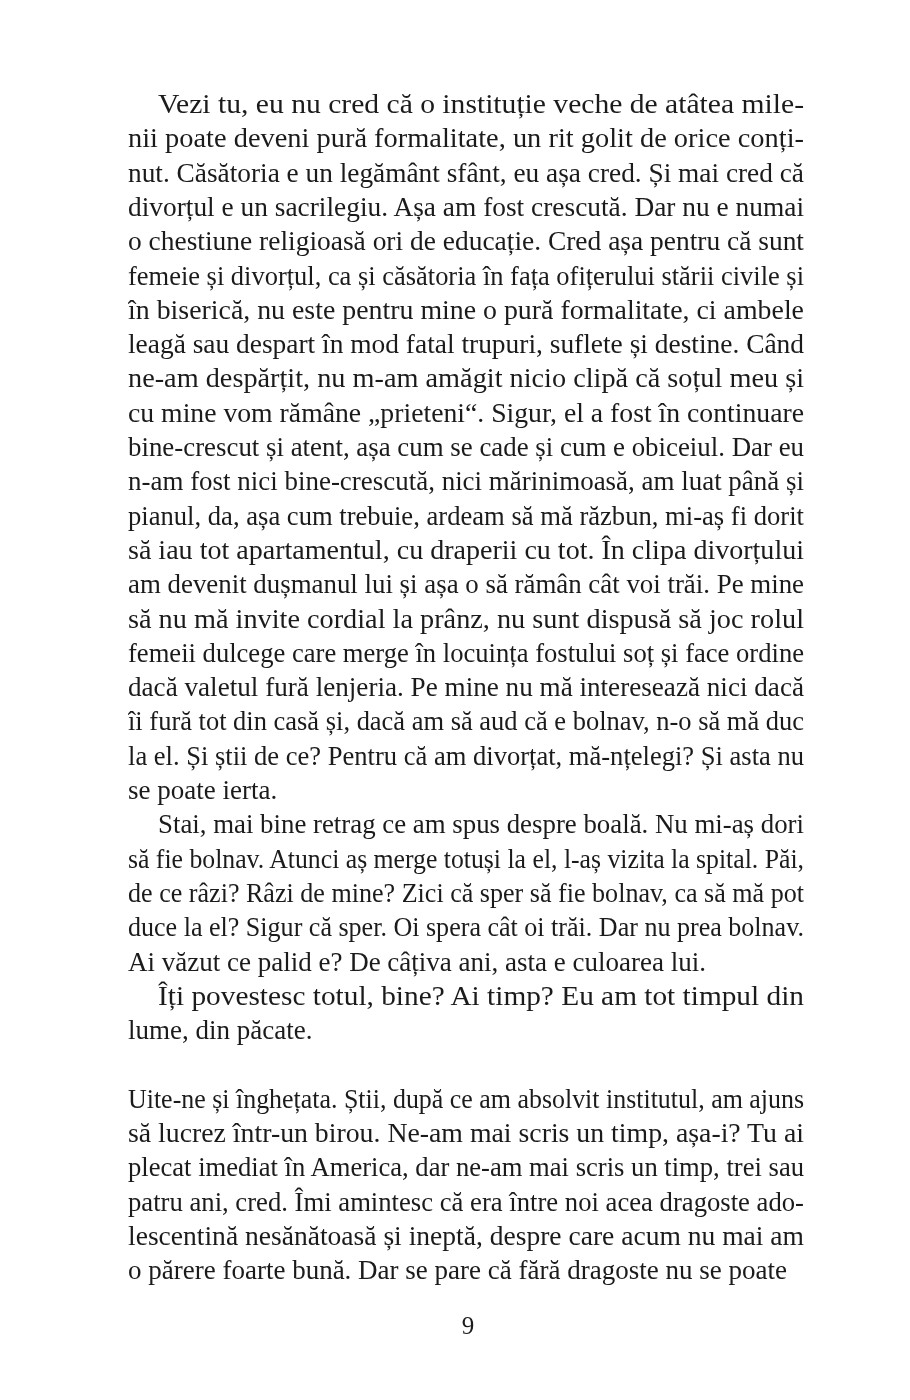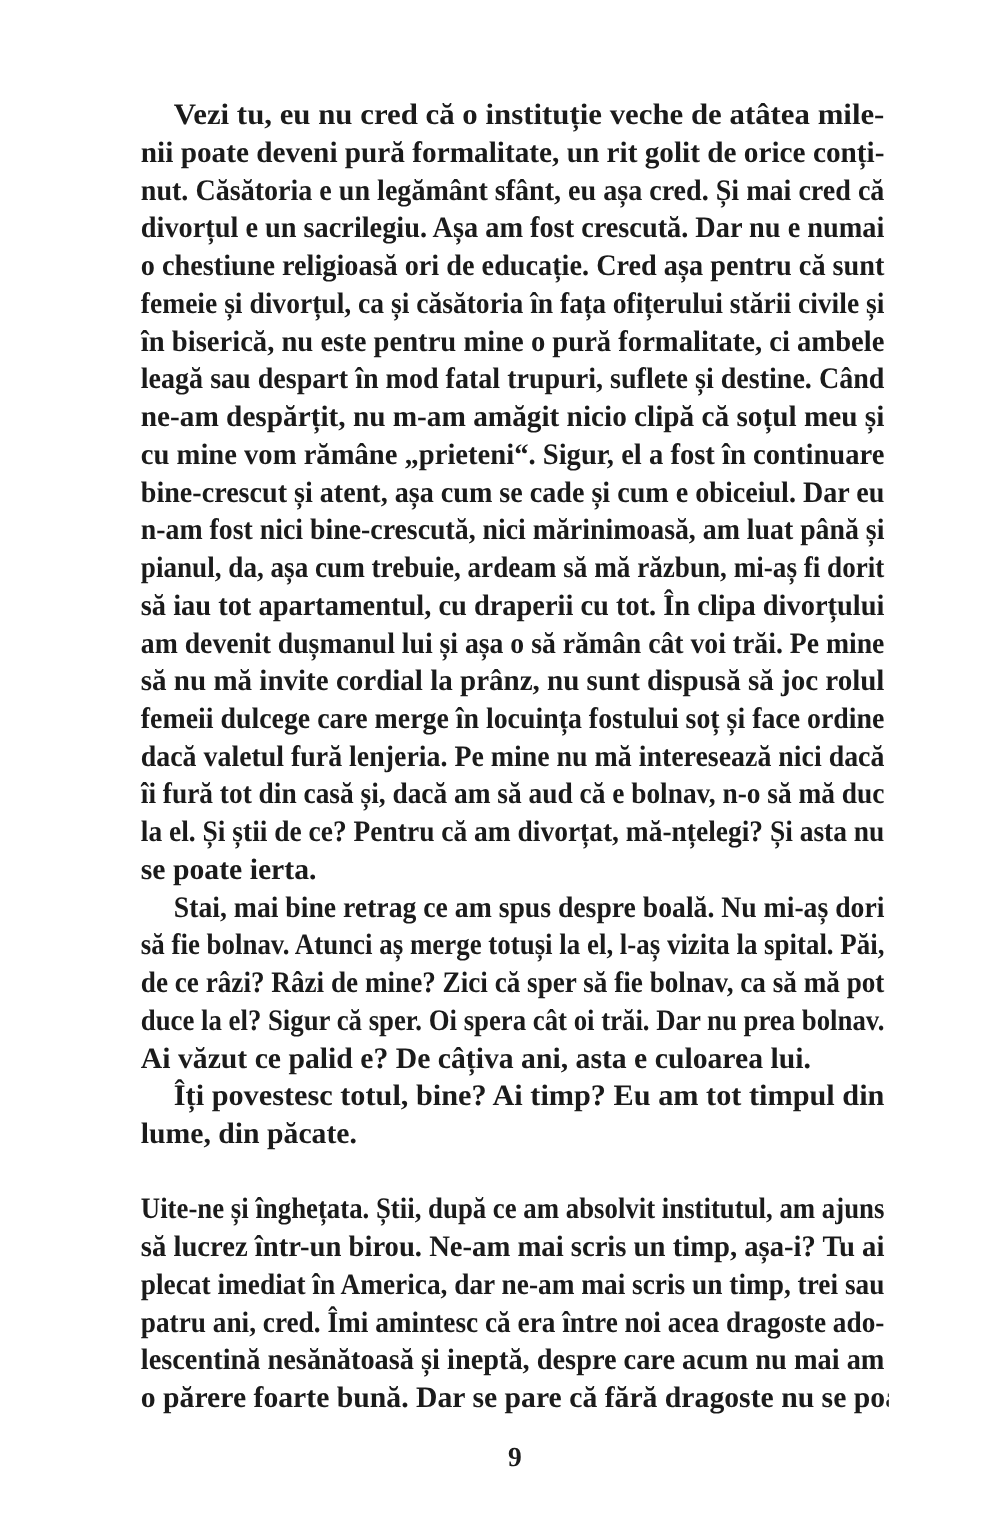--- a/index.html
+++ b/index.html
@@ -11,21 +11,20 @@
     height: 1400px;
     background: #ffffff;
     position: relative;
     font-family: "Liberation Serif", "DejaVu Serif", serif;
     overflow: hidden;
   }
   .book-page {
     position: absolute;
     inset: 0;
     background: #ffffff;
-    font-weight: bold;
   }
   .text-block {
     position: absolute;
     left: 128px;
     top: 80px;
     width: 680px;
     height: 1210px;
   }
   .text-block svg {
     display: block;

